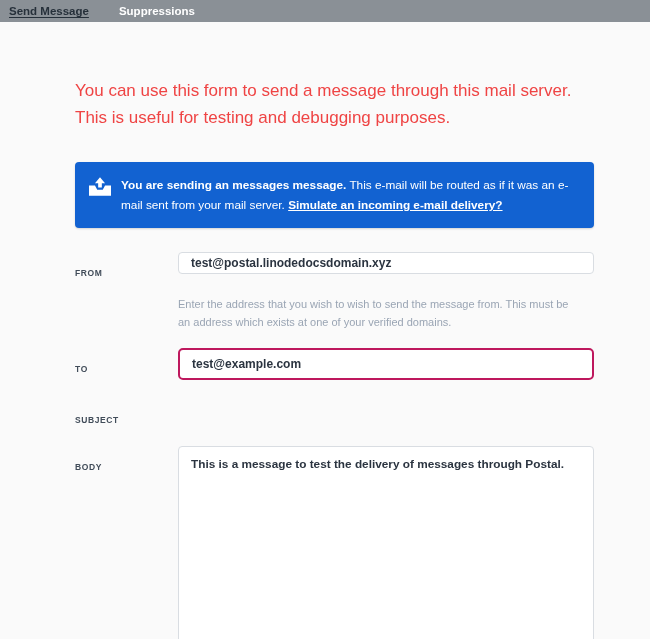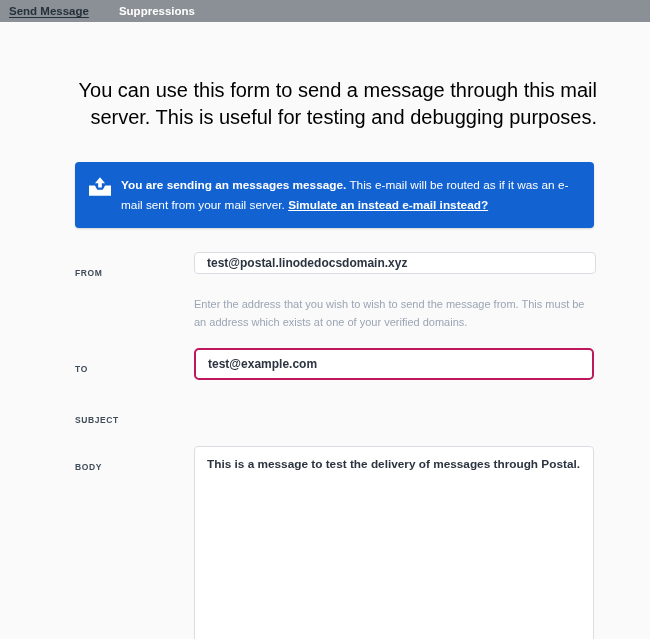--- a/index.html
+++ b/index.html
@@ -27,24 +27,23 @@
   .tab.active {
     color: #26303a;
     text-decoration: underline;
     text-underline-offset: 2px;
   }
   
   .content { padding: 0 56px 0 75px; }
   .intro {
     margin-top: 55px;
     width: 522px;
-    font-size: 20px;
+    font-size: 17px;
     line-height: 27px;
-    color: #000000;
-    text-align: right;
+    color: #ef4444;
   }
   
   .banner {
     margin-top: 31px;
     width: 519px;
     background: #1262d1;
     border-radius: 4px;
     padding: 13px 16px 13px 12px;
     display: flex;
     align-items: flex-start;
@@ -62,21 +61,21 @@
   }
   .banner-text b { font-weight: 700; }
   .banner-link {
     color: #ffffff;
     text-decoration: underline;
     font-weight: 700;
     cursor: pointer;
   }
   
   .form { margin-top: 24px; }
-  .row { display: flex; gap: 16px; }
+  .row { display: flex; }
   .label-col {
     flex: 0 0 103px;
     padding-top: 10px;
   }
   .field-label {
     font-size: 8.5px;
     font-weight: 700;
     letter-spacing: 0.6px;
     color: #414c59;
     text-transform: uppercase;
@@ -138,21 +137,21 @@
 
   <p class="intro">You can use this form to send a message through this mail server. This is useful for testing and debugging purposes.</p>
 
   <div class="banner">
     <span class="banner-icon">
       <svg viewBox="0 0 24 20" width="22" height="19" aria-hidden="true">
         <polygon points="12,0 17.5,6.5 14,6.5 14,11 10,11 10,6.5 6.5,6.5" fill="#ffffff"></polygon>
         <path d="M0 9 L6.5 9 L9 13.5 L15 13.5 L17.5 9 L24 9 L24 20 L0 20 Z" fill="#ffffff"></path>
       </svg>
     </span>
-    <span class="banner-text"><b>You are sending an messages message.</b><span> This e-mail will be routed as if it was an e-mail sent from your mail server. </span><a class="banner-link">Simulate an instead e-mail instead?</a></span>
+    <span class="banner-text"><b>You are sending an messages message.</b><span> This e-mail will be routed as if it was an e-mail sent from your mail server. </span><a class="banner-link">Simulate an incoming e-mail delivery?</a></span>
   </div>
 
   <div class="form">
 
     <div class="row row-from">
       <div class="label-col">
         <span class="field-label">FROM</span>
       </div>
       <div class="field-col">
         <input type="text" class="text-input" value="test@postal.linodedocsdomain.xyz" style="">

